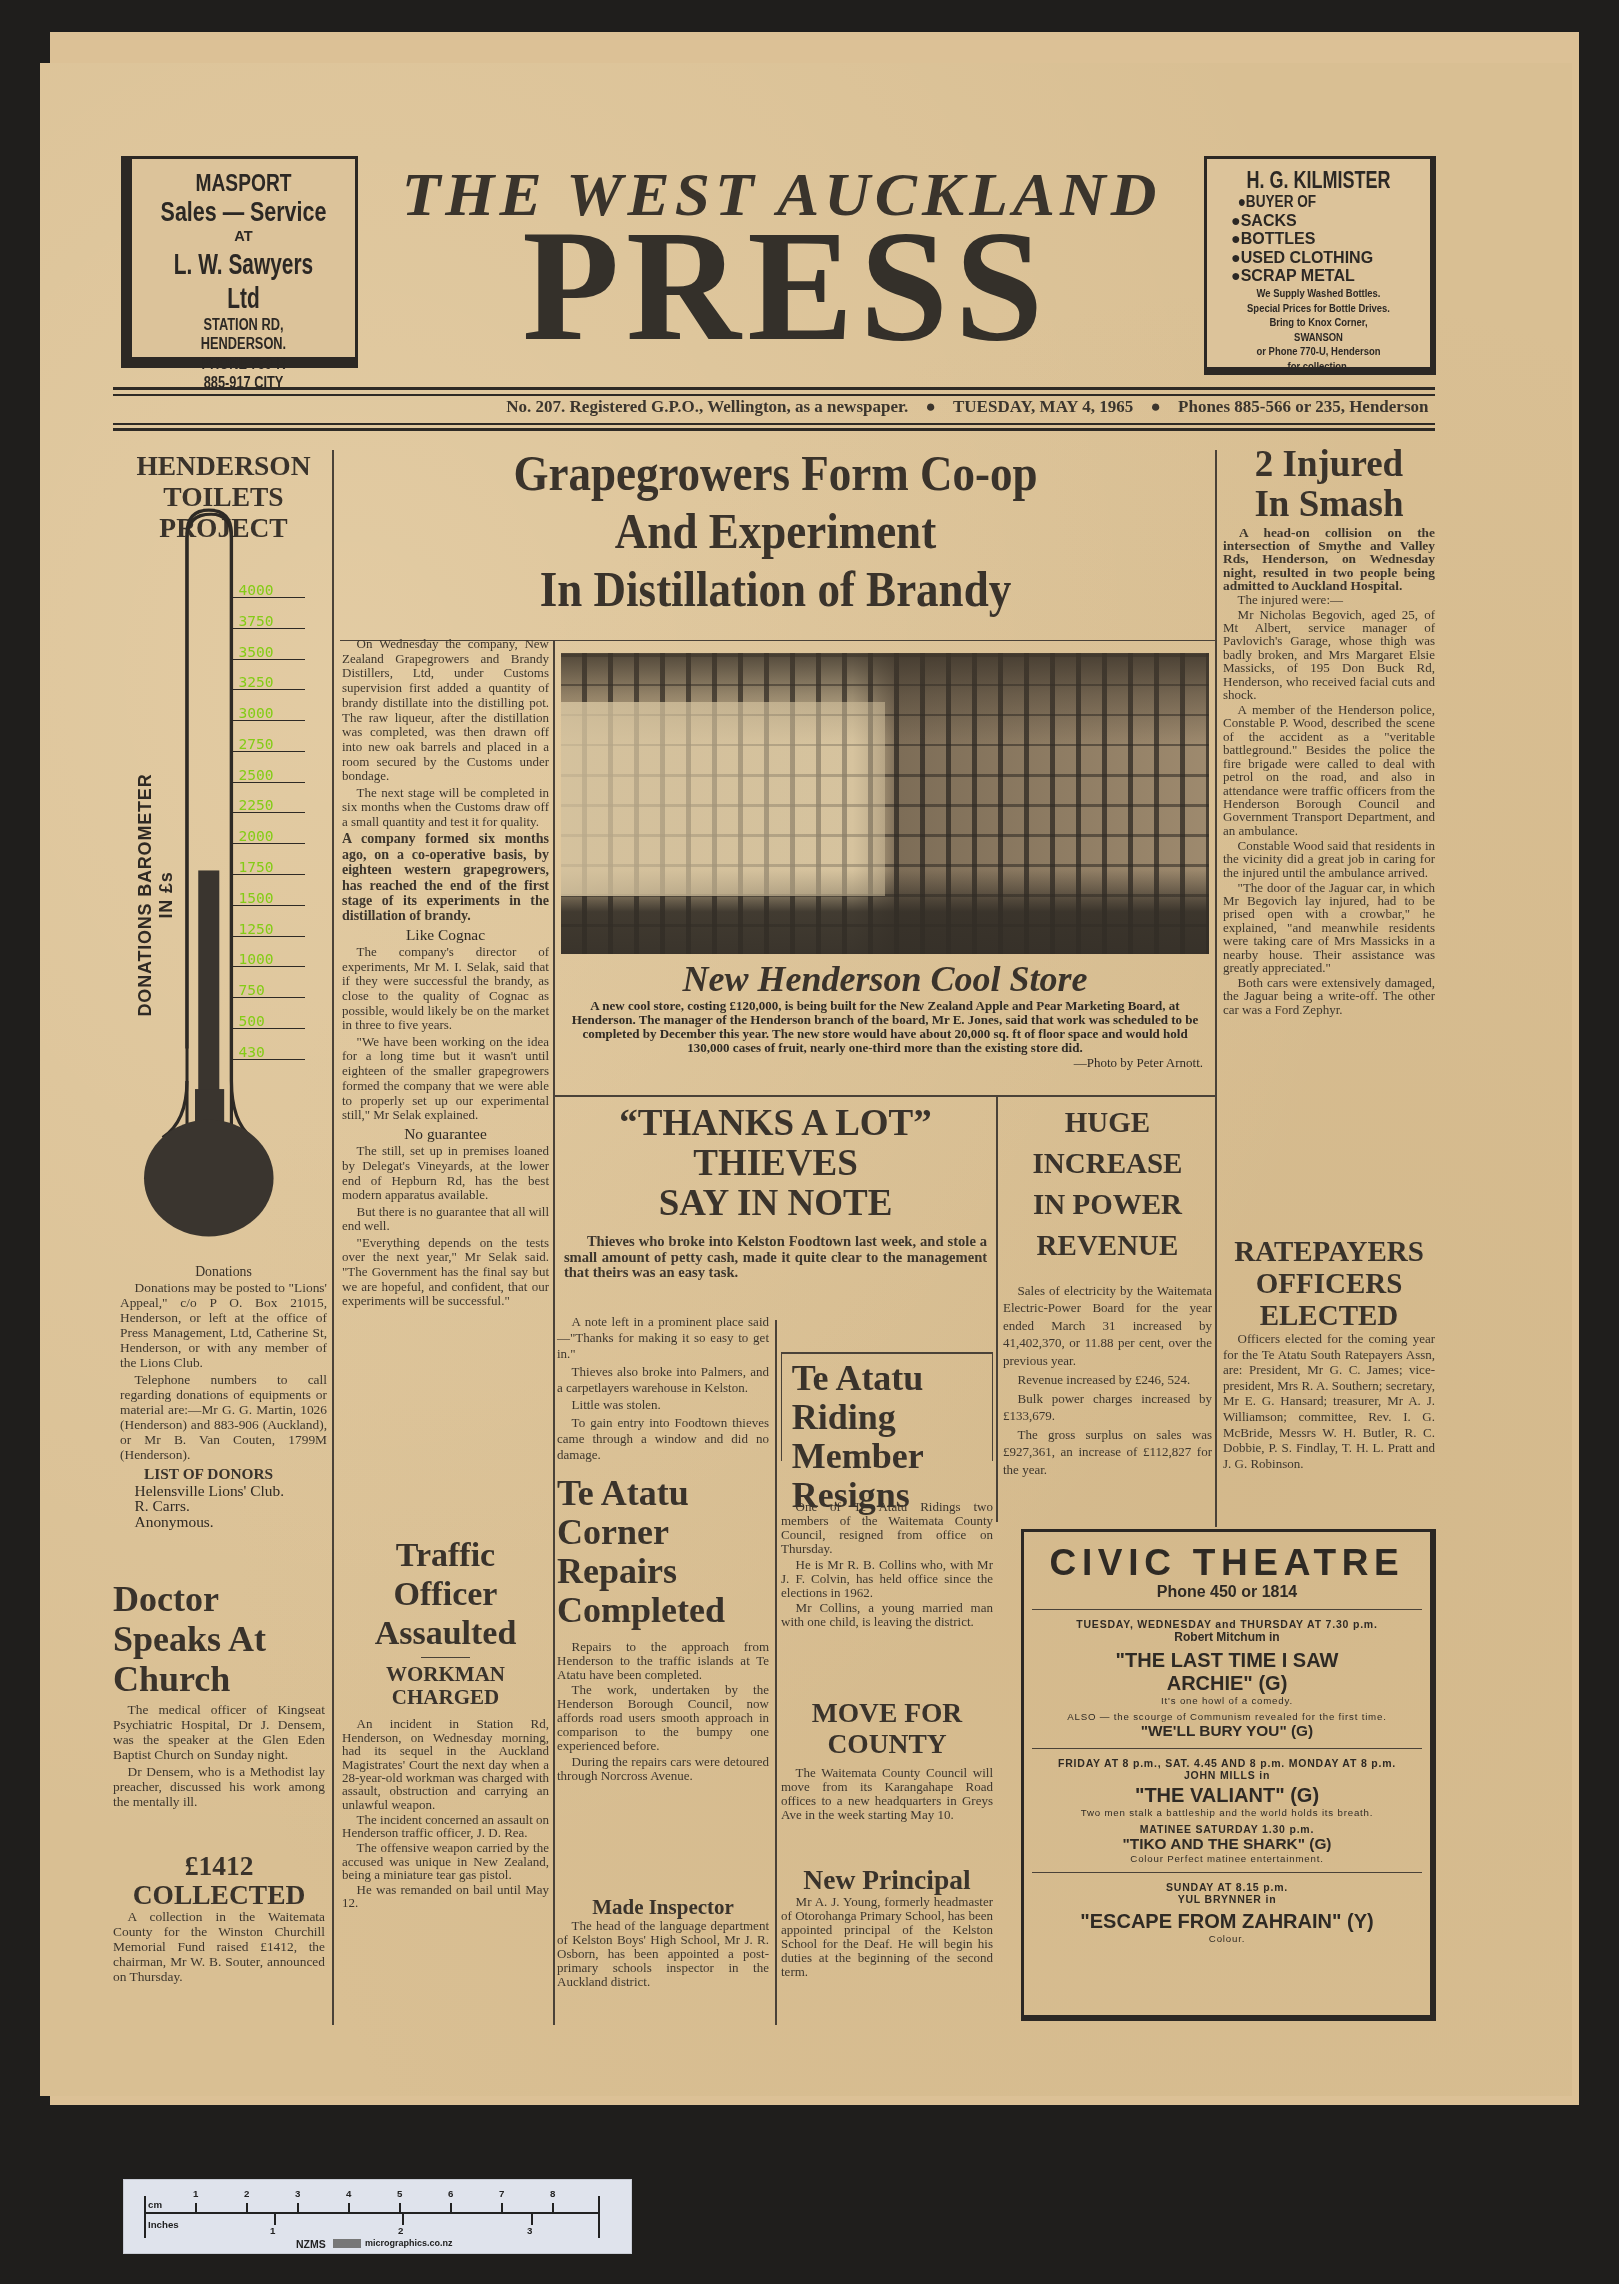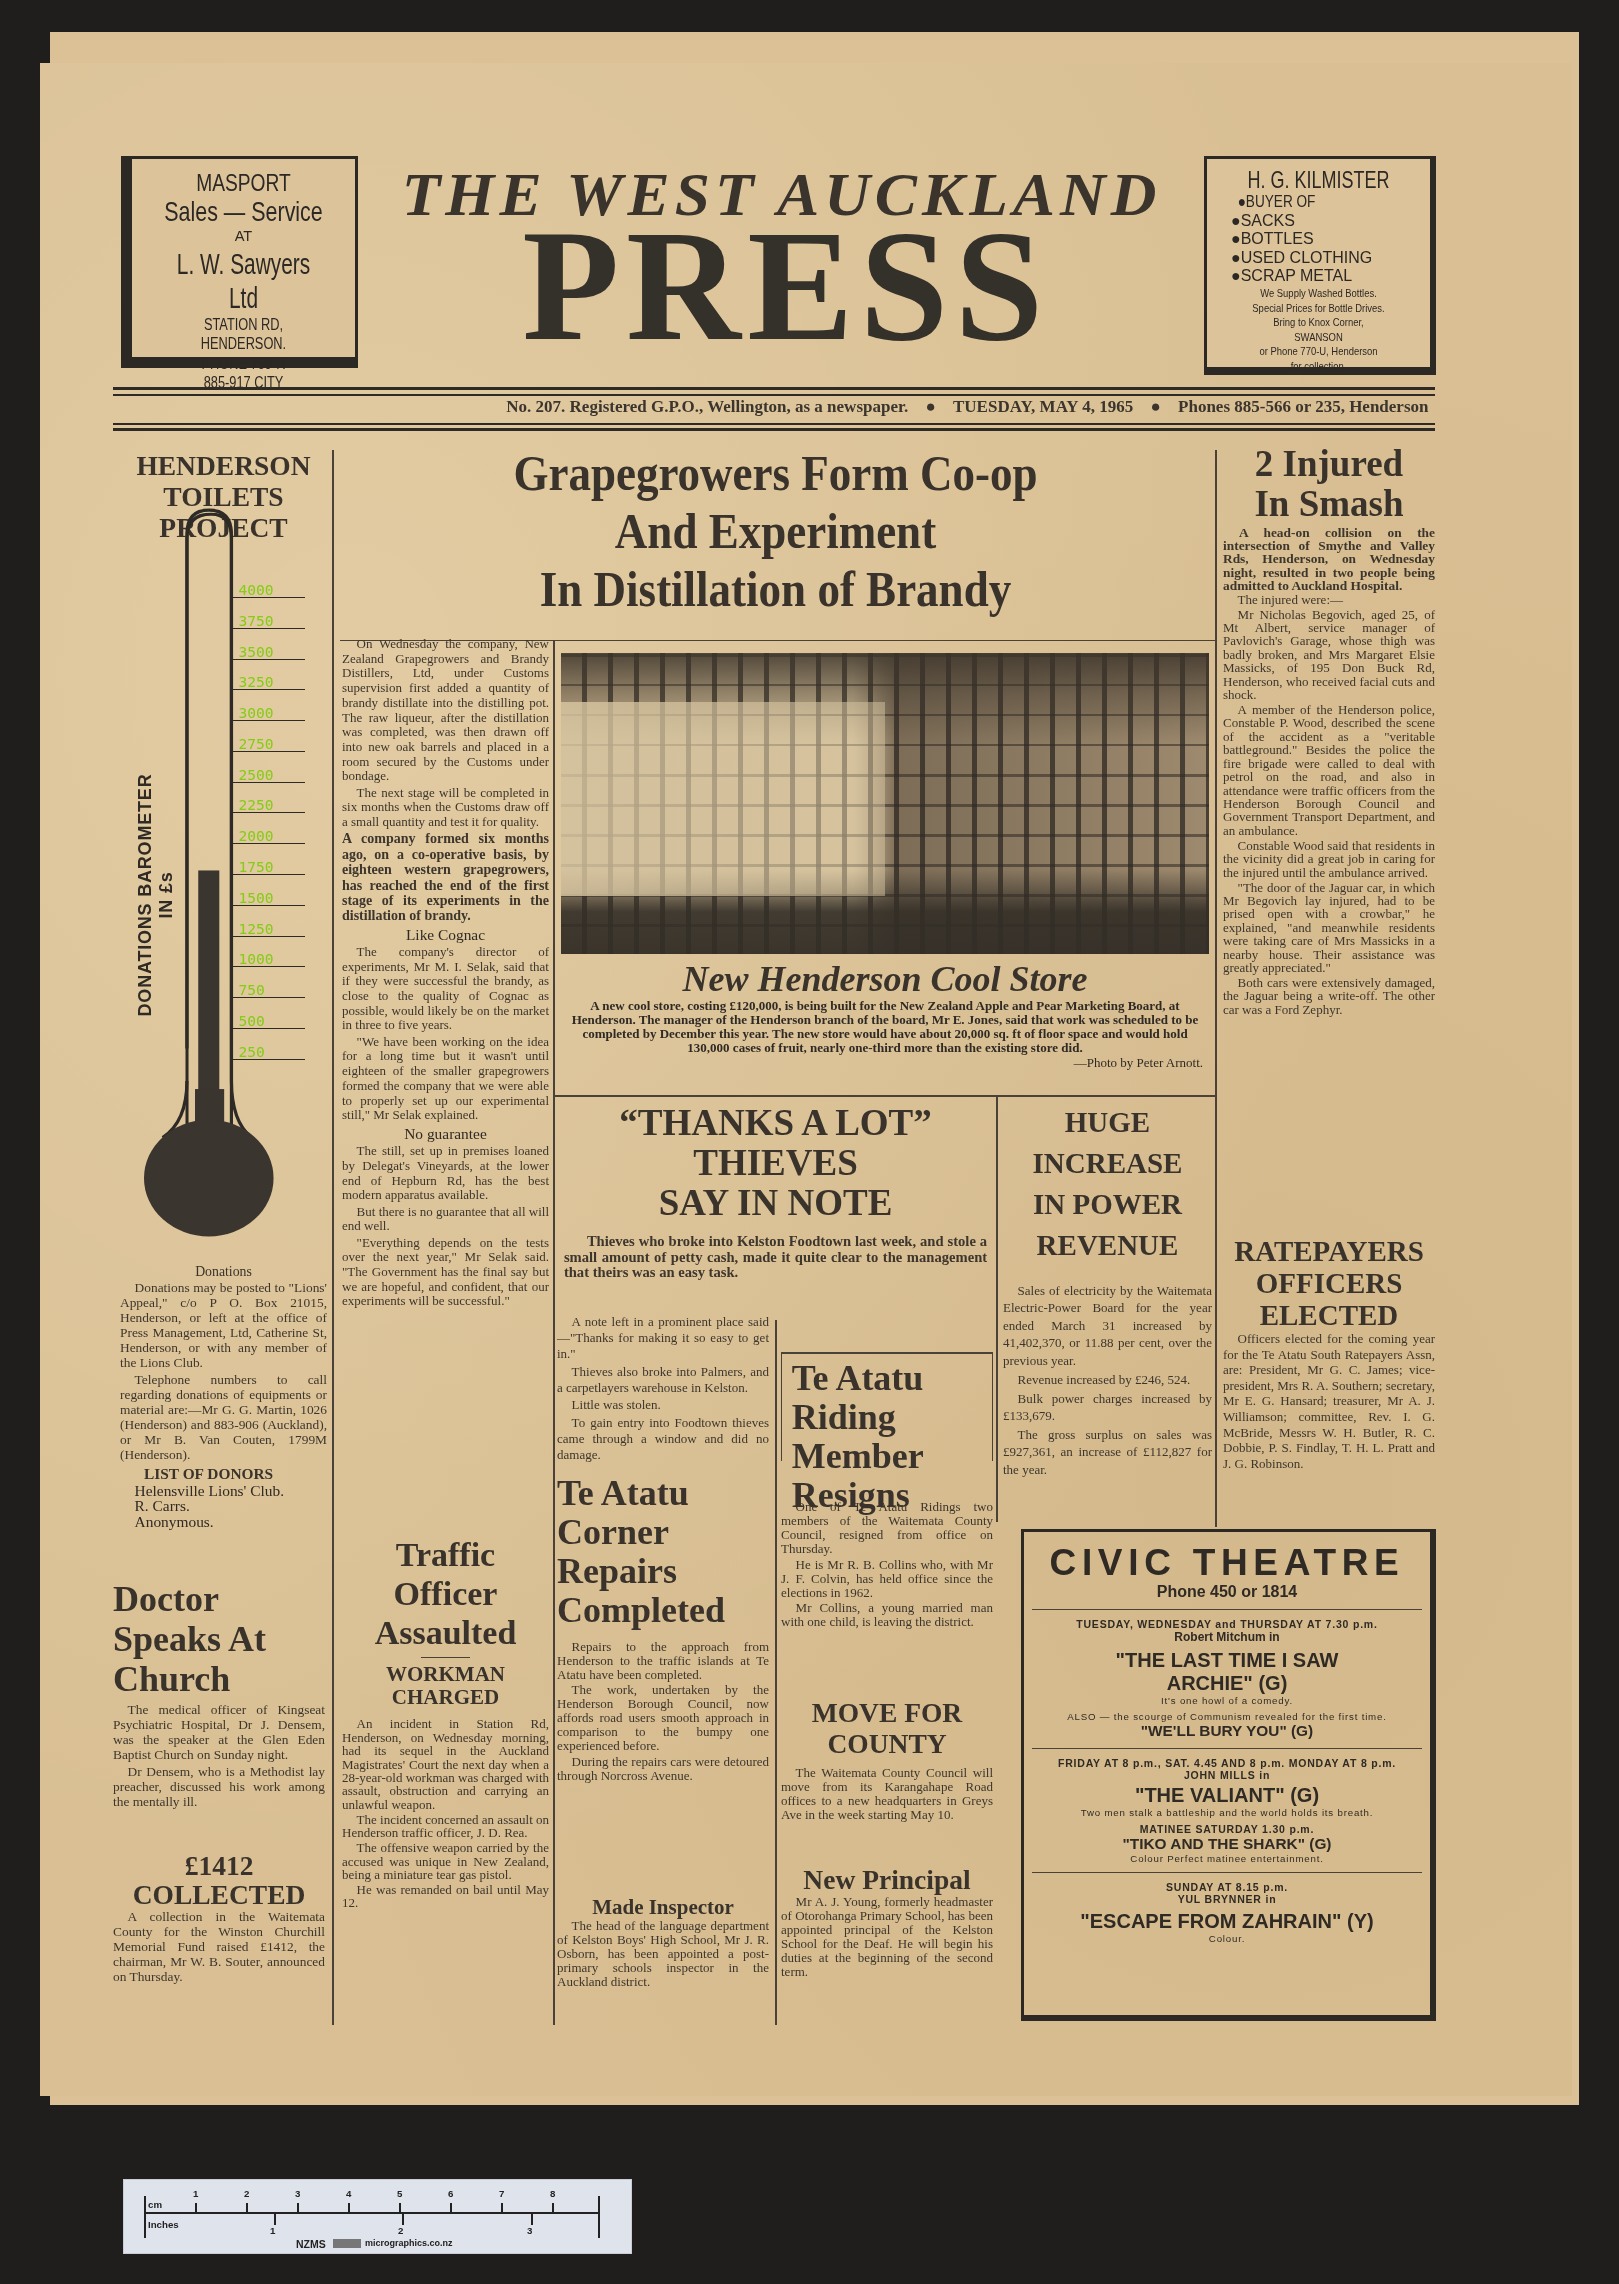--- a/index.html
+++ b/index.html
@@ -3,21 +3,21 @@
 <meta charset="utf-8">
 <style>
   *{box-sizing:border-box;margin:0;padding:0;}
   html,body{width:1620px;height:2284px;overflow:hidden;}
   body{background:#1f1e1c;font-family:"Liberation Serif","DejaVu Serif",serif;color:#2f2a24;position:relative;}
   .paper-back{position:absolute;left:50px;top:32px;width:1529px;height:2073px;background:#dcc196;}
   .paper{position:absolute;left:40px;top:63px;width:1532px;height:2033px;background:#d9bf93;
     background-image:radial-gradient(ellipse at 20% 30%,rgba(255,240,210,.25),transparent 60%),radial-gradient(ellipse at 80% 70%,rgba(190,160,110,.2),transparent 60%);}
   .abs{position:absolute;}
   
-  .ad-box{position:absolute;border:3.2px solid #2c2824;background:#dcc39a;text-align:center;font-family:"Liberation Sans","DejaVu Sans",sans-serif;font-weight:normal;color:#2c2824;}
+  .ad-box{position:absolute;border:3.2px solid #2c2824;background:#dcc39a;text-align:center;font-family:"Liberation Sans","DejaVu Sans",sans-serif;font-weight:bold;color:#2c2824;}
   .ad-box.left{left:121px;top:156px;width:237px;height:212px;border-left-width:11.3px;border-bottom-width:11.3px;padding-top:11.3px;}
   .ad-box.right{left:1204px;top:156px;width:232px;height:219px;border-right-width:6.5px;border-bottom-width:8px;padding-top:6.5px;}
   .ad-l1{font-size:24px;line-height:26px;transform:scaleX(.8);}
   .ad-l2{font-size:27.5px;line-height:31px;transform:scaleX(.78);}
   .ad-l3{font-size:14.6px;line-height:19.4px;}
   .ad-l4{font-size:29px;line-height:34px;transform:scaleX(.72);}
   .ad-l5{font-size:16px;line-height:19.4px;transform:scaleX(.8);}
   .ad-r1{font-size:24px;line-height:27.5px;transform:scaleX(.75);}
   .ad-r2{font-size:16px;line-height:18px;transform:scaleX(.85);}
   .ad-list{text-align:left;padding-left:14.6px;}
@@ -154,21 +154,21 @@
   <div class="thermo-tick" style="top:154px">2750</div>
   <div class="thermo-tick" style="top:185px">2500</div>
   <div class="thermo-tick" style="top:215px">2250</div>
   <div class="thermo-tick" style="top:246px">2000</div>
   <div class="thermo-tick" style="top:277px">1750</div>
   <div class="thermo-tick" style="top:308px">1500</div>
   <div class="thermo-tick" style="top:339px">1250</div>
   <div class="thermo-tick" style="top:369px">1000</div>
   <div class="thermo-tick" style="top:400px">750</div>
   <div class="thermo-tick" style="top:431px">500</div>
-  <div class="thermo-tick" style="top:462px">250</div>
+  <div class="thermo-tick" style="top:462px">430</div>
 </div>
 
 <div class="abs" style="left:120px;top:1264px;width:207px">
   <div class="hd" style="font-size:13.8px;font-weight:normal">Donations</div>
   <div class="body" style="font-size:13.4px;line-height:15px">
     <p>Donations may be posted to "Lions' Appeal," c/o P O. Box 21015, Henderson, or left at the office of Press Management, Ltd, Catherine St, Henderson, or with any member of the Lions Club.</p>
     <p>Telephone numbers to call regarding donations of equipments or material are:—Mr G. G. Martin, 1026 (Henderson) and 883-906 (Auckland), or Mr B. Van Couten, 1799M (Henderson).</p>
   </div>
   <div class="hd" style="font-size:15.4px;margin-top:3.2px;text-align:left;padding-left:24px">LIST OF DONORS</div>
   <div style="font-size:15.4px;line-height:15.4px;padding-left:14.6px">

